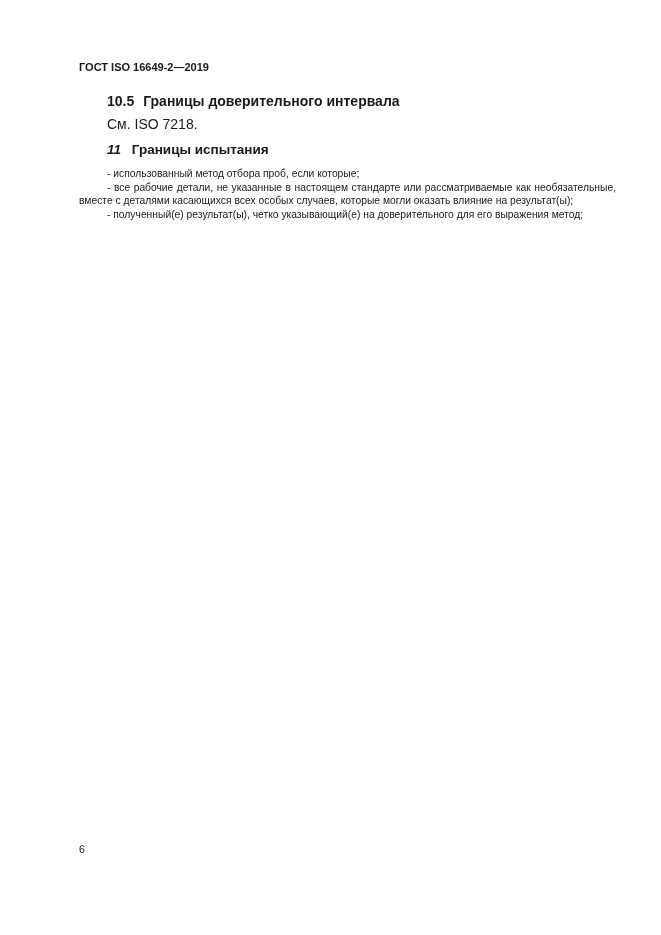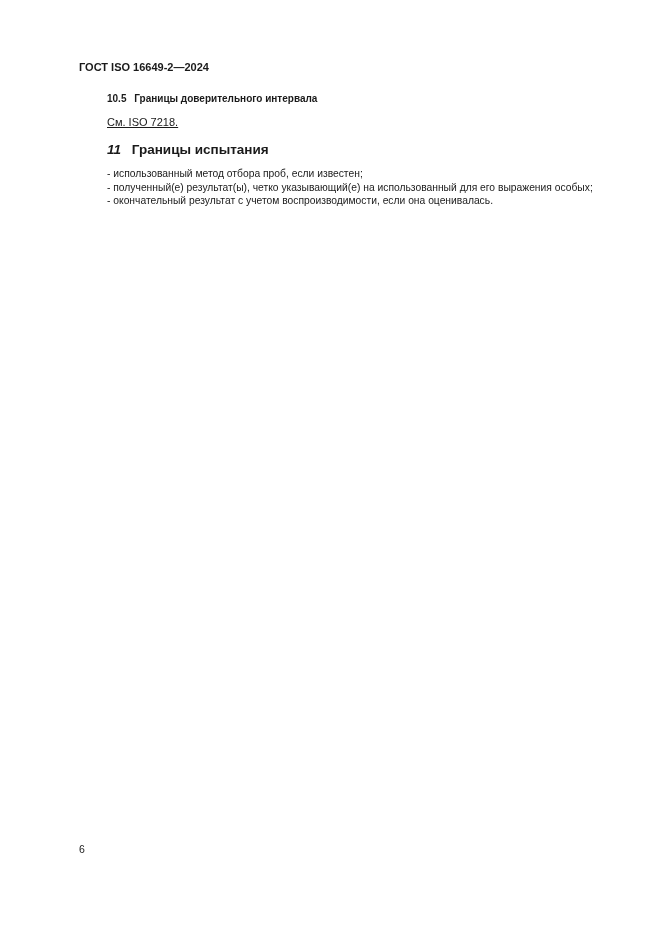--- a/index.html
+++ b/index.html
@@ -20,30 +20,29 @@
       left: 79px;
       top: 61px;
       font-size: 11px;
       font-weight: bold;
       letter-spacing: 0;
     }
     .sec-title {
       position: absolute;
       left: 107px;
       top: 93px;
-      font-size: 10px;
+      font-size: 14px;
       font-weight: bold;
     }
     .sec-title .num { margin-right: 5px; }
     .sec-body {
       position: absolute;
       left: 107px;
       top: 116px;
-      font-size: 11px;
-      text-decoration: underline;
+      font-size: 14px;
     }
     .h2 {
       position: absolute;
       left: 107px;
       top: 142px;
       font-size: 13.5px;
       font-weight: bold;
     }
     .h2 .num { margin-right: 7px; font-style: italic; }
     .content {
@@ -64,33 +63,33 @@
       position: absolute;
       left: 79px;
       top: 843px;
       font-size: 10.5px;
     }
   </style>
 </head>
 <body>
 
 <div>
-  <div class="header">ГОСТ ISO 16649-2—2024</div>
+  <div class="header">ГОСТ ISO 16649-2—2019</div>
 
   <div class="sec-title">
     <span class="num">10.5</span>
     <span>Границы доверительного интервала</span>
   </div>
   <div class="sec-body">См. ISO 7218.</div>
 
   <div class="h2">
     <span class="num">11</span>
     <span>Границы испытания</span>
   </div>
 
   <div class="content">
-    <p class="last-line-left">- использованный метод отбора проб, если известен;</p>
-    <p class="last-line-left">- полученный(е) результат(ы), четко указывающий(е) на использованный для его выражения особых;</p>
-    <p class="last-line-left">- окончательный результат с учетом воспроизводимости, если она оценивалась.</p>
+    <p class="last-line-left">- использованный метод отбора проб, если которые;</p>
+    <p class="last-line-left">- все рабочие детали, не указанные в настоящем стандарте или рассматриваемые как необязательные, вместе с деталями касающихся всех особых случаев, которые могли оказать влияние на результат(ы);</p>
+    <p class="last-line-left">- полученный(е) результат(ы), четко указывающий(е) на доверительного для его выражения метод;</p>
   </div>
 
   <div class="page-num">6</div>
 </div>
 
 </body></html>

